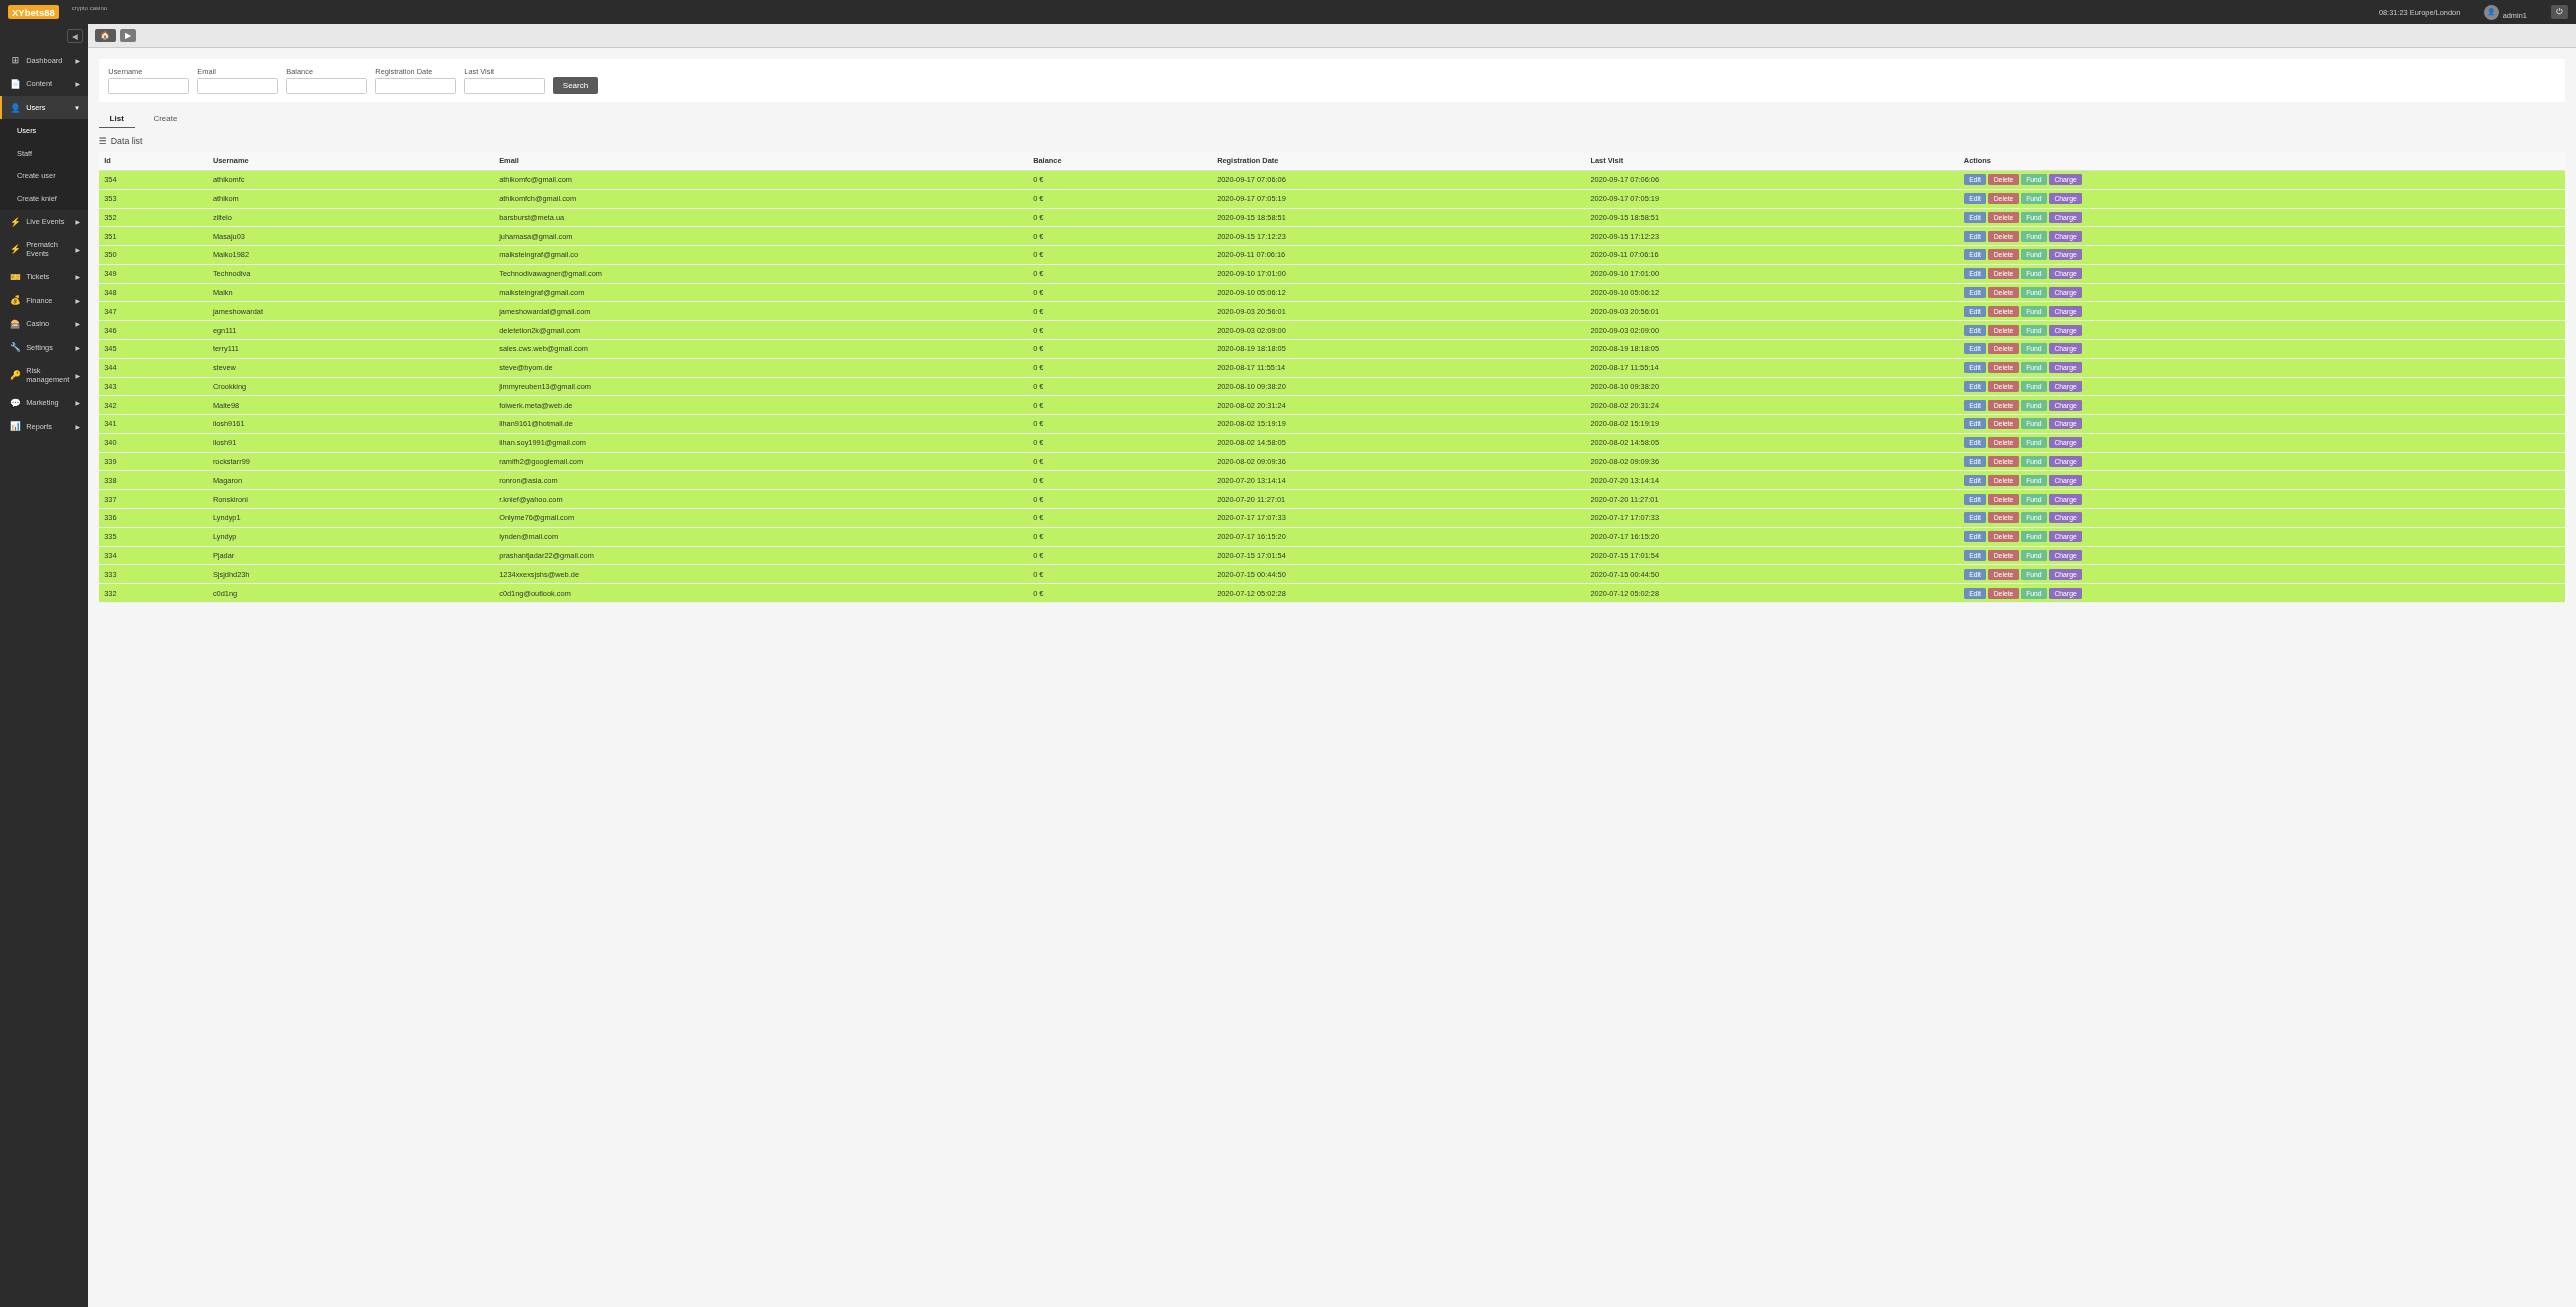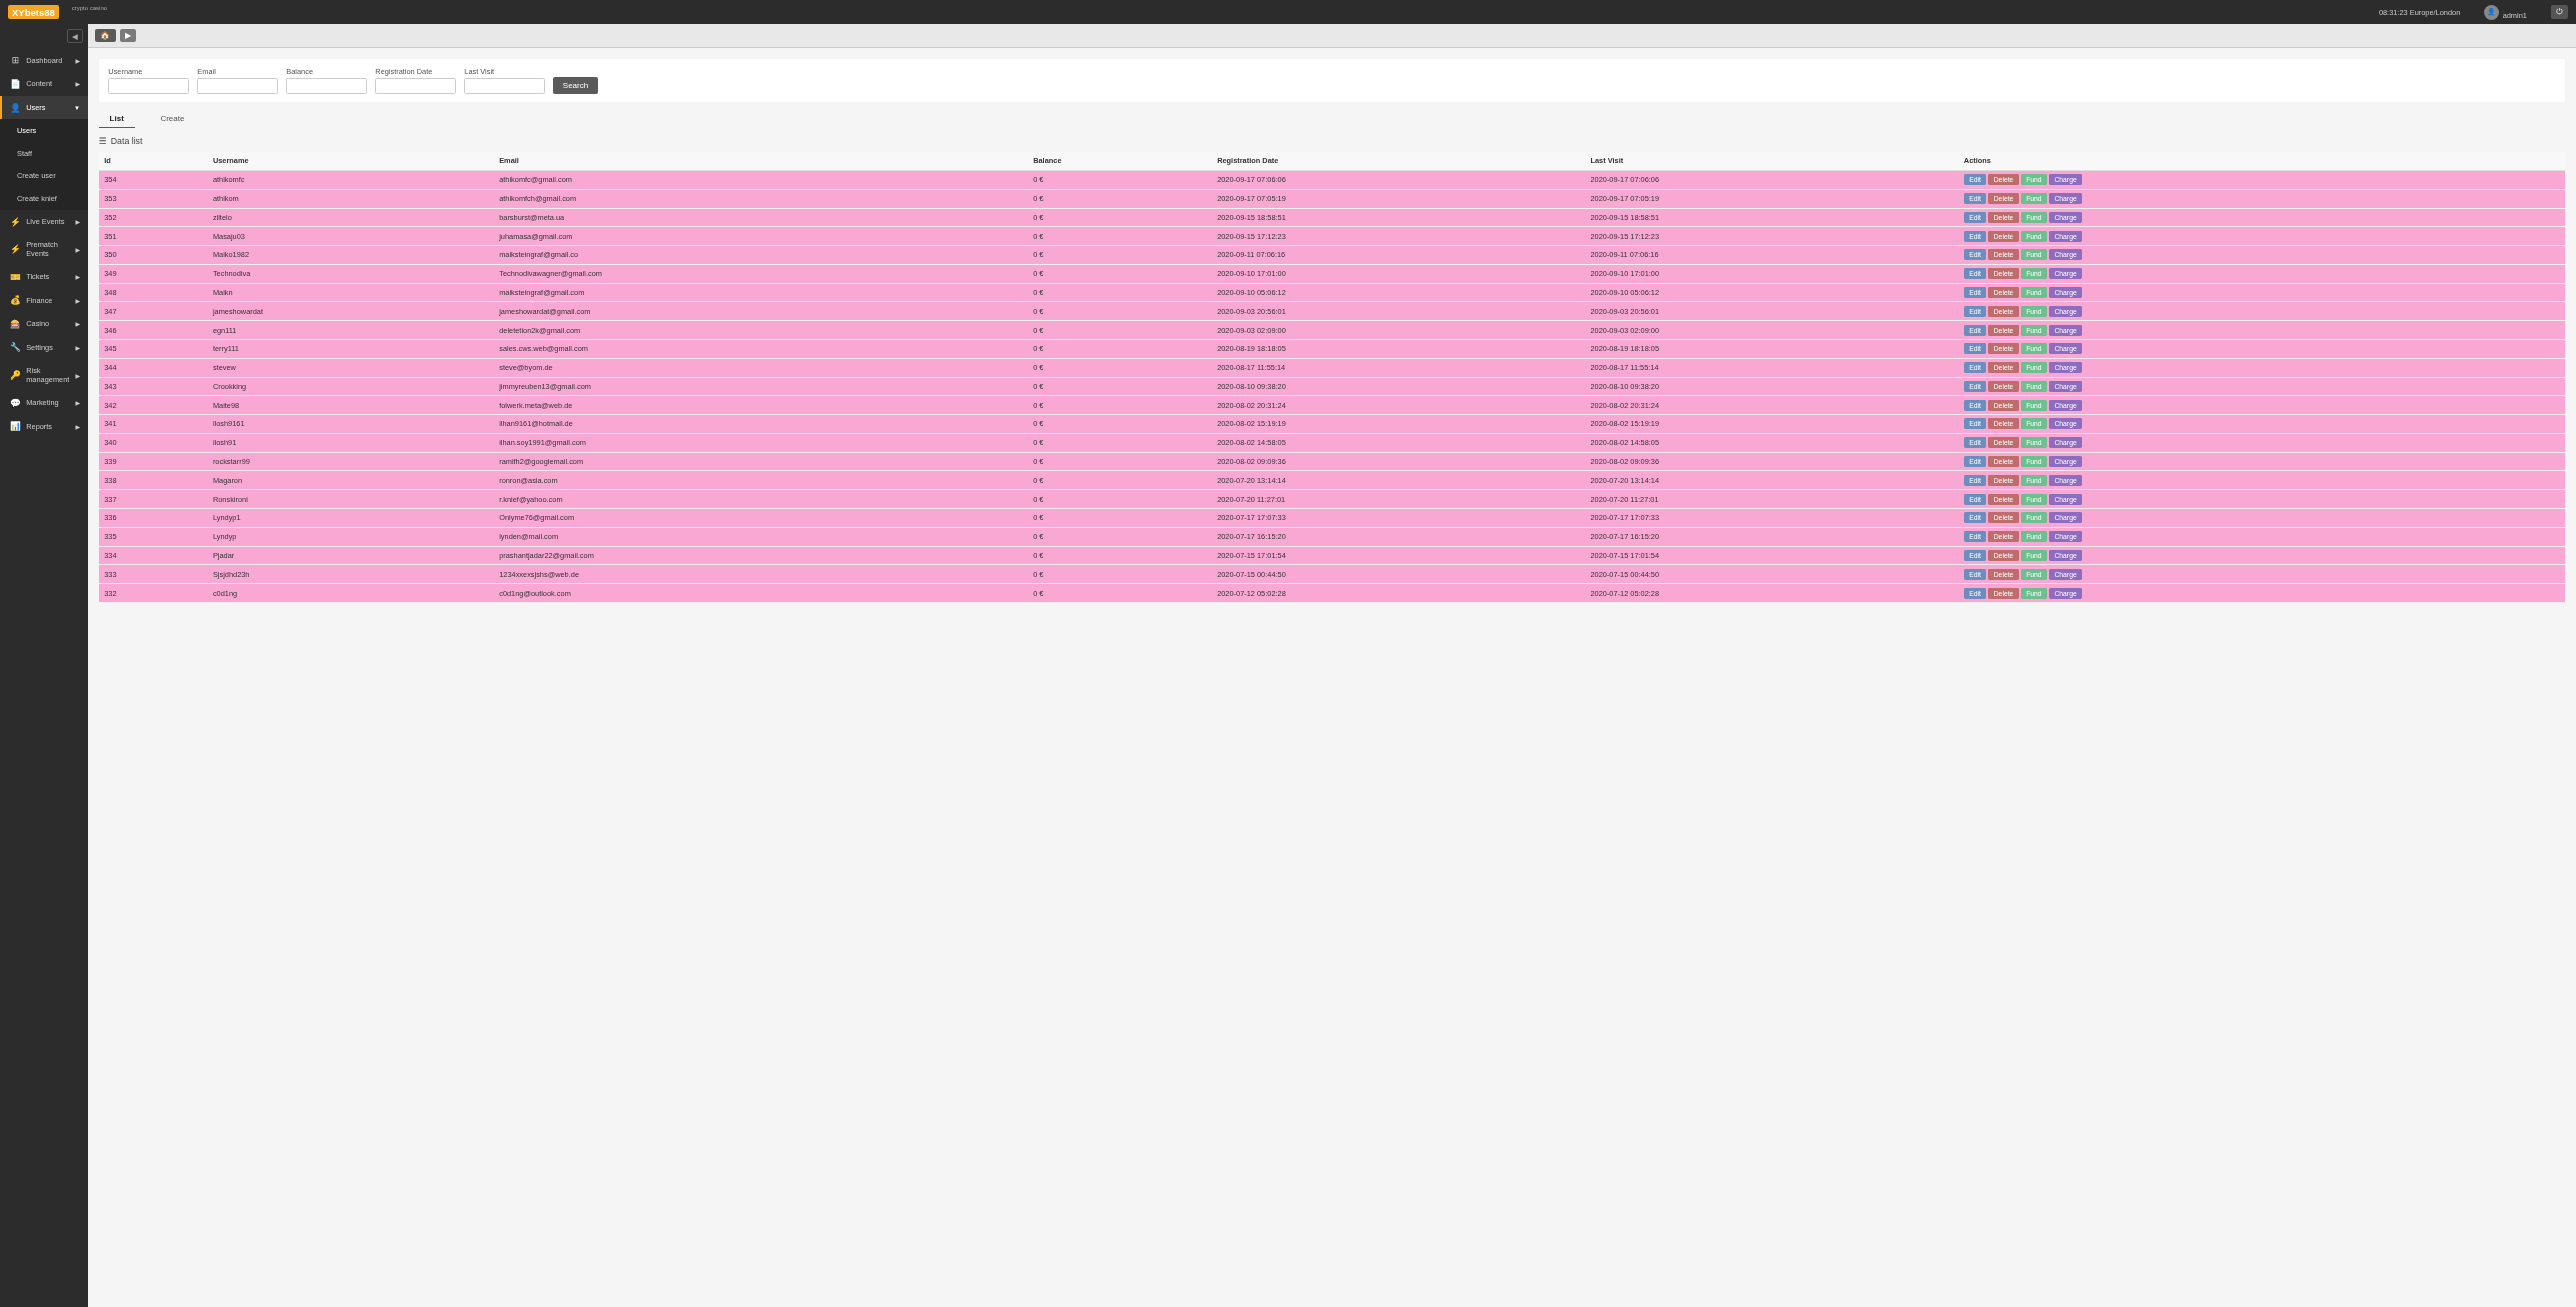--- a/index.html
+++ b/index.html
@@ -84,29 +84,29 @@
       gap: 8px;
       margin-bottom: 8px;
       flex-wrap: wrap;
     }
     .search-field { display: flex; flex-direction: column; gap: 2px; }
     .search-field label { font-size: 7.4px; color: #555; }
     .search-field input { border: 0.7px solid #ccc; padding: 2.7px 4px; font-size: 7.4px; border-radius: 1.4px; width: 81px; }
     .search-btn { background: #5a5a5a; color: #fff; border: none; padding: 3.4px 9.5px; border-radius: 2px; cursor: pointer; font-size: 8px; height: 17.6px; }
 
     
-    .tabs { display: flex; gap: 15px; margin-bottom: 8px; }
+    .tabs { display: flex; gap: 8px; margin-bottom: 8px; }
     .tab { padding: 4px 10.8px; cursor: pointer; font-size: 8px; border-bottom: 1.4px solid transparent; color: #555; }
     .tab.active { border-bottom-color: #5a5a5a; color: #222; font-weight: bold; }
 
     
     .data-list-header { font-size: 8.8px; color: #444; margin-bottom: 5.4px; display: flex; align-items: center; gap: 4px; }
 
     
-    .data-table { width: 100%; border-collapse: collapse; background: #f9a8d4; font-size: 7.4px; }
+    .data-table { width: 100%; border-collapse: collapse; background: #bef264; font-size: 7.4px; }
     .data-table th { background: #f8f8f8; border-bottom: 1.4px solid #ddd; padding: 4.7px 5.4px; text-align: left; color: #333; font-weight: bold; white-space: nowrap; }
     .data-table td { padding: 3.4px 5.4px; border-bottom: 0.7px solid #eee; color: #333; white-space: nowrap; }
 
     
     .action-btns { display: flex; gap: 2px; }
     .btn-edit, .btn-delete, .btn-fund, .btn-charge {
       border: none; cursor: pointer; padding: 2px 5.4px; border-radius: 1.4px; font-size: 6.8px; color: #fff;
     }
     .btn-edit { background: #6c8ebf; }
     .btn-delete { background: #bf6c6c; }

